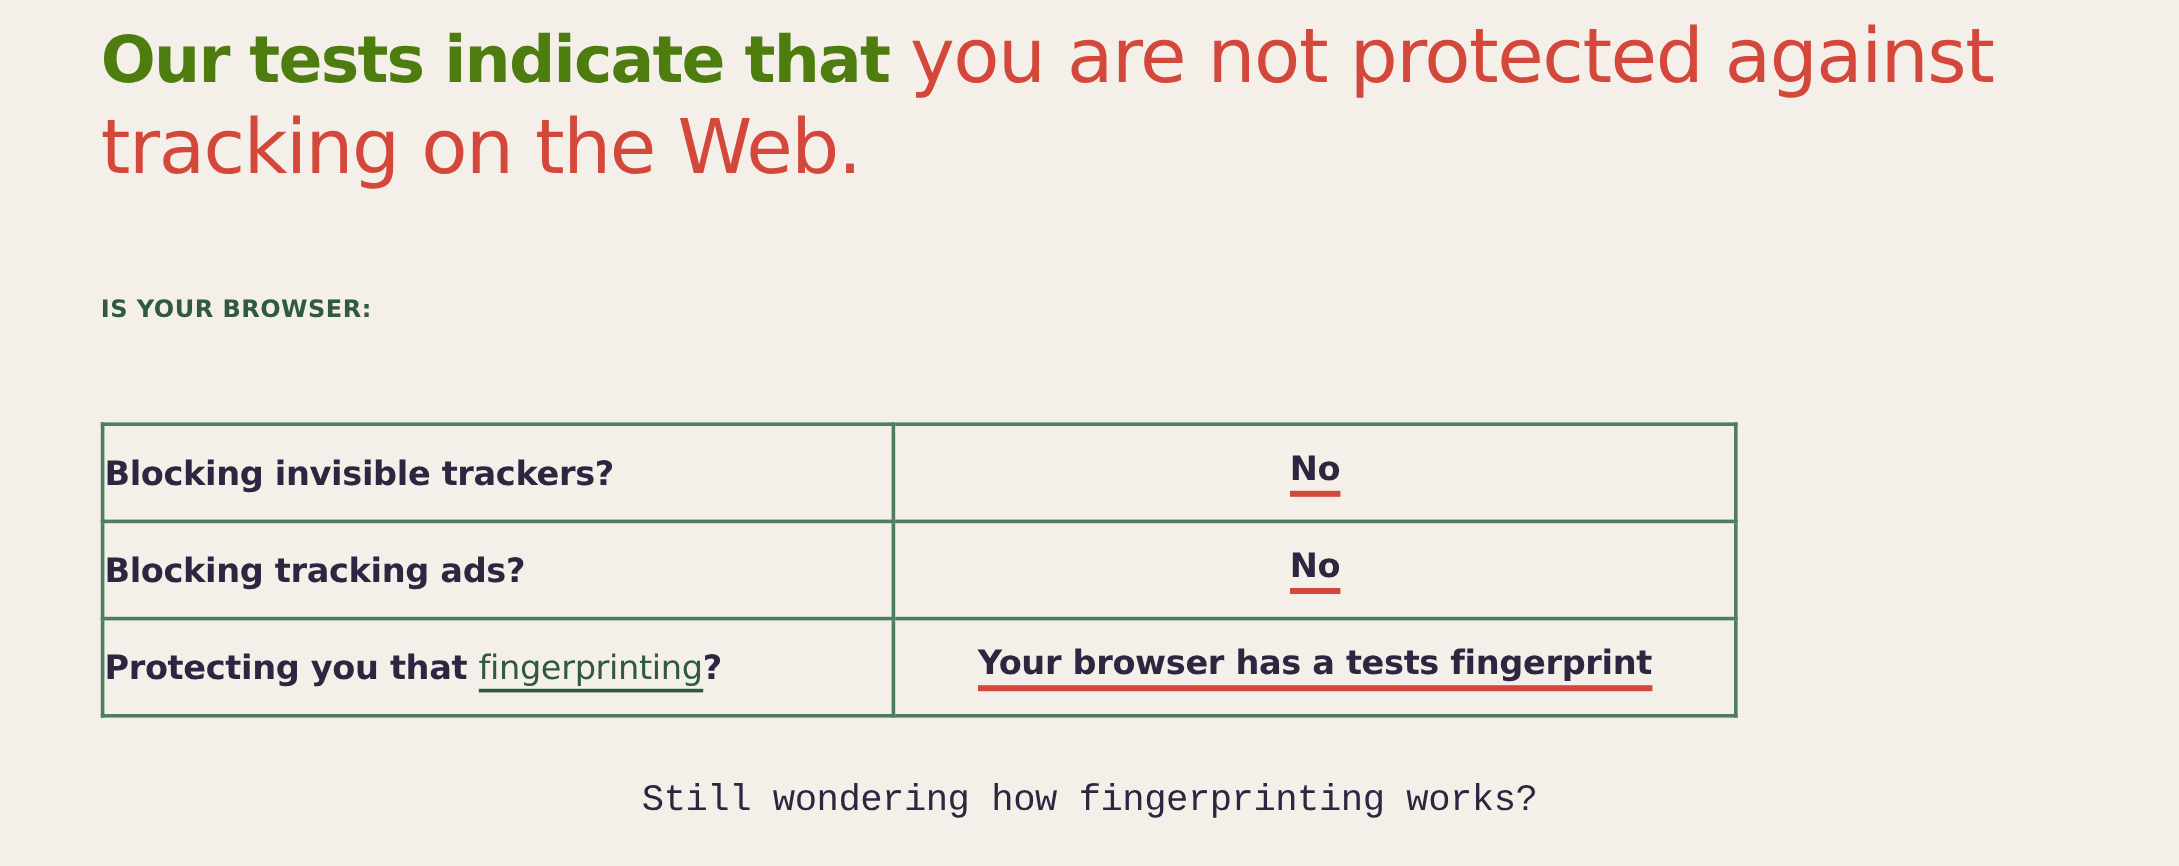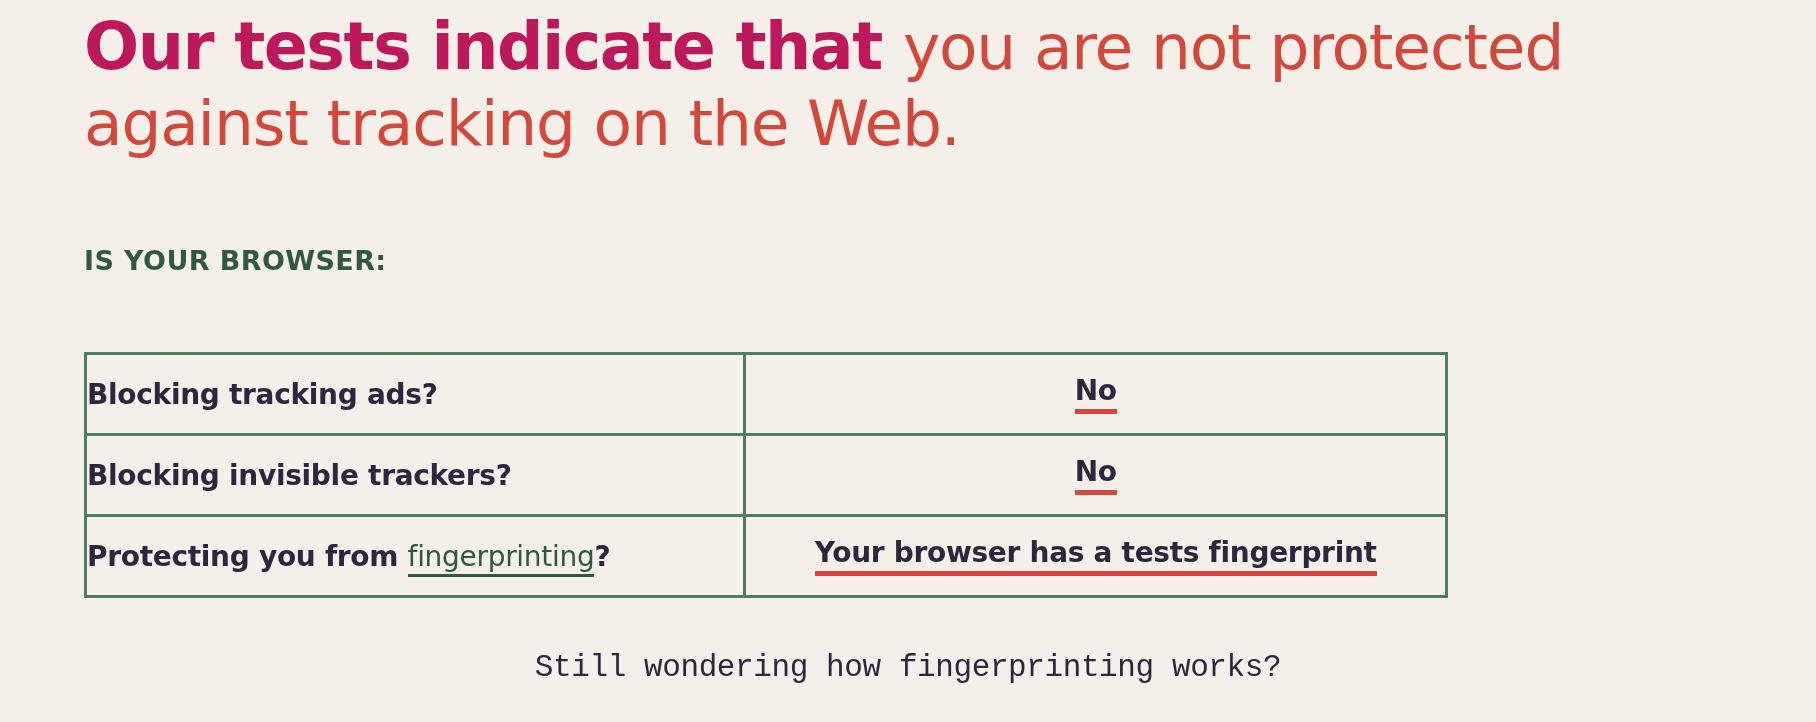--- a/index.html
+++ b/index.html
@@ -28,44 +28,44 @@
     left: 84px;
     top: 8px;
     width: 1690px;
     font-size: 67px;
     line-height: 1.13;
     letter-spacing: -0.5px;
     margin: 0;
     font-weight: 400;
   }
   .headline .hl-bold {
-    color: #be185d;
+    color: #4d7c0f;
     font-weight: 700;
     font-family: "DejaVu Sans", sans-serif;
-    font-size: 65px;
+    font-size: 54px;
     letter-spacing: -1.5px;
   }
   .headline .hl-red {
     color: #d4483b;
     font-weight: 400;
     font-family: "DejaVu Sans", sans-serif;
     font-size: 63px;
     letter-spacing: -1.2px;
   }
 
   
   .section-label {
     position: absolute;
     left: 84px;
     top: 245px;
     margin: 0;
     color: #2f5940;
     font-family: "DejaVu Sans", sans-serif;
     font-weight: 700;
-    font-size: 27px;
+    font-size: 20px;
     letter-spacing: 0.4px;
     text-transform: uppercase;
   }
 
   
   .results-table {
     position: absolute;
     left: 84px;
     top: 352px;
     width: 1364px;
@@ -145,37 +145,37 @@
   <h2 class="section-label">Is your browser:</h2>
 
   <table class="results-table">
     <colgroup>
       <col class="col-question">
       <col class="col-answer">
     </colgroup>
     <tbody>
       <tr>
         <td class="q-cell">
+          <span>Blocking invisible trackers?</span>
+        </td>
+        <td class="a-cell">
+          <span class="bad-answer">No</span>
+        </td>
+      </tr>
+      <tr>
+        <td class="q-cell">
           <span>Blocking tracking ads?</span>
         </td>
         <td class="a-cell">
           <span class="bad-answer">No</span>
         </td>
       </tr>
       <tr>
         <td class="q-cell">
-          <span>Blocking invisible trackers?</span>
-        </td>
-        <td class="a-cell">
-          <span class="bad-answer">No</span>
-        </td>
-      </tr>
-      <tr>
-        <td class="q-cell">
-          <span>Protecting you from </span><a class="fp-link" href="#">fingerprinting</a><span>?</span>
+          <span>Protecting you that </span><a class="fp-link" href="#">fingerprinting</a><span>?</span>
         </td>
         <td class="a-cell">
           <span class="bad-answer">Your browser has a tests fingerprint</span>
         </td>
       </tr>
     </tbody>
   </table>
 
   <p class="footer-note">Still wondering how fingerprinting works?</p>
 

